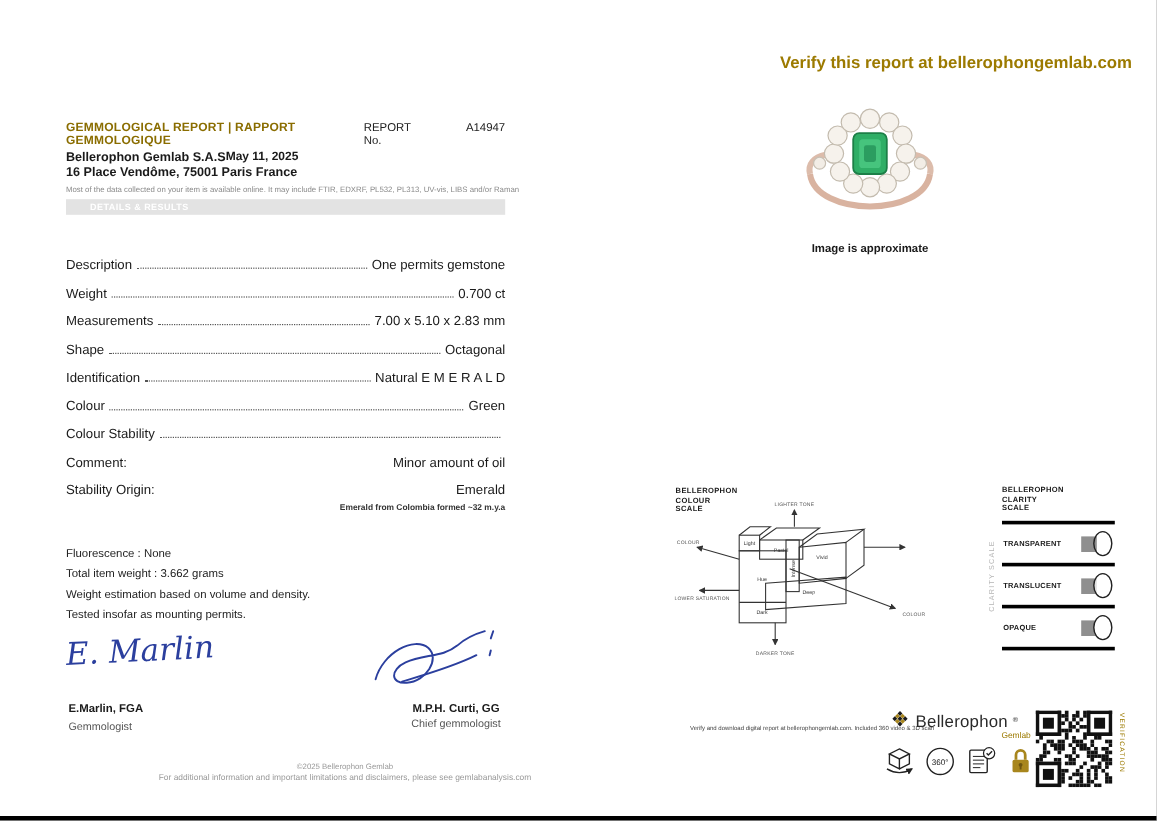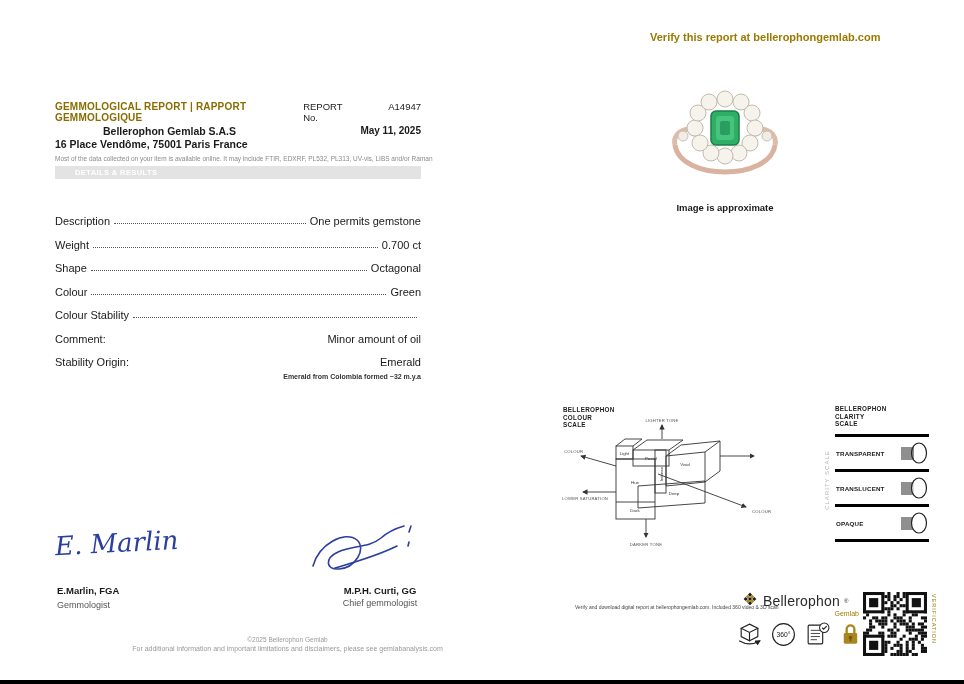--- a/index.html
+++ b/index.html
@@ -1,29 +1,29 @@
 <!DOCTYPE html>
 <html><head>
 <meta charset="utf-8">
 <style>
   html,body{margin:0;padding:0;background:#888;}
   .sheet{position:relative;width:964px;height:684px;background:#fff;overflow:hidden;
          font-family:"Liberation Sans",sans-serif;color:#1a1a1a;}
   .abs{position:absolute;}
 
   
-  .verify-top{left:650px;top:31px;font-size:11px;font-weight:bold;color:#9c7a00;white-space:nowrap;}
+  .verify-top{left:650px;top:44px;font-size:14px;font-weight:bold;color:#9c7a00;white-space:nowrap;}
 
   
   .docblock{left:55px;top:101px;width:366px;}
   .hrow1{display:flex;align-items:baseline;gap:44px;}
   .doc-title{font-size:10px;font-weight:bold;color:#8a6d00;letter-spacing:.2px;}
   .repno-label{margin-left:auto;font-size:9.5px;color:#222;}
   .repno{font-size:9.5px;color:#222;}
-  .hrow2{display:flex;justify-content:space-between;margin-top:2px;margin-left:48px;}
+  .hrow2{display:flex;justify-content:flex-start;margin-top:2px;}
   .company{font-size:10.5px;font-weight:bold;}
   .date{font-size:10px;font-weight:bold;}
   .address{font-size:10.5px;font-weight:bold;margin-top:1px;}
   .fineprint{font-size:6.5px;color:#8a8a8a;margin-top:5px;white-space:nowrap;}
   .secbar{margin-top:4px;height:13px;background:#e3e3e3;color:#fff;font-size:7.5px;
           font-weight:bold;letter-spacing:.4px;line-height:13px;padding-left:20px;}
 
   
   .fields{margin-top:35px;}
   .frow{display:flex;align-items:flex-end;height:13px;margin-bottom:10.5px;font-size:11px;}
@@ -113,23 +113,33 @@
           <span class="flabel">Description</span>
           <span class="dots"></span>
           <span class="fvalue">One permits gemstone</span>
         </div>
       <div class="frow">
           <span class="flabel">Weight</span>
           <span class="dots"></span>
           <span class="fvalue">0.700 ct</span>
         </div>
       <div class="frow">
+          <span class="flabel">Measurements</span>
+          <span class="dots"></span>
+          <span class="fvalue">7.00 x 5.10 x 2.83 mm</span>
+        </div>
+      <div class="frow">
           <span class="flabel">Shape</span>
           <span class="dots"></span>
           <span class="fvalue">Octagonal</span>
+        </div>
+      <div class="frow">
+          <span class="flabel">Identification</span>
+          <span class="dots"></span>
+          <span class="fvalue">Natural E M E R A L D</span>
         </div>
       <div class="frow">
           <span class="flabel">Colour</span>
           <span class="dots"></span>
           <span class="fvalue">Green</span>
         </div>
       <div class="frow">
           <span class="flabel">Colour Stability</span>
           <span class="dots"></span>
           <span class="fvalue"></span>
@@ -140,20 +150,26 @@
           <span class="fvalue">Minor amount of oil</span>
         </div>
       <div class="frow plain">
           <span class="flabel">Stability Origin:</span>
           <span class="dots"></span>
           <span class="fvalue">Emerald</span>
         </div>
       <div class="fnote">Emerald from Colombia formed ~32 m.y.a</div>
     </div>
 
+    <div class="notes">
+      <div>Fluorescence : None</div>
+      <div>Total item weight : 3.662 grams</div>
+      <div>Weight estimation based on volume and density.</div>
+      <div>Tested insofar as mounting permits.</div>
+    </div>
   </div>
 
   <div class="abs sig-script">E. Marlin</div>
   <svg class="abs sig-svg" width="120" height="58" viewBox="0 0 120 58">
     <g fill="none" stroke="#2b3f9e" stroke-width="1.6" stroke-linecap="round">
       <path d="M8,44 C14,22 40,8 52,18 C62,27 50,46 34,47 C20,48 20,36 33,30 C48,23 64,26 76,16 C84,9 92,6 99,4"></path>
       <path d="M30,46 C50,40 72,34 92,24"></path>
       <path d="M104,10 l2,-6"></path>
       <path d="M103,24 l1,-4"></path>
     </g>

